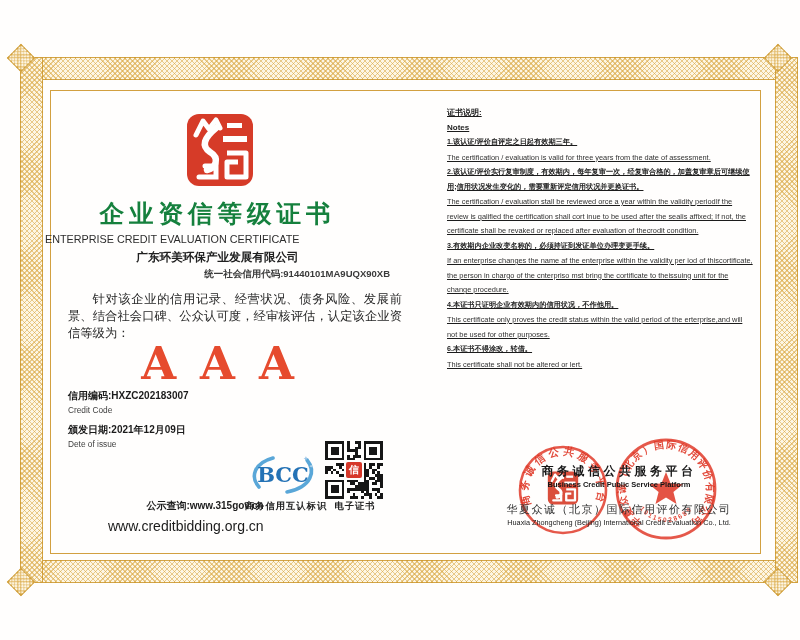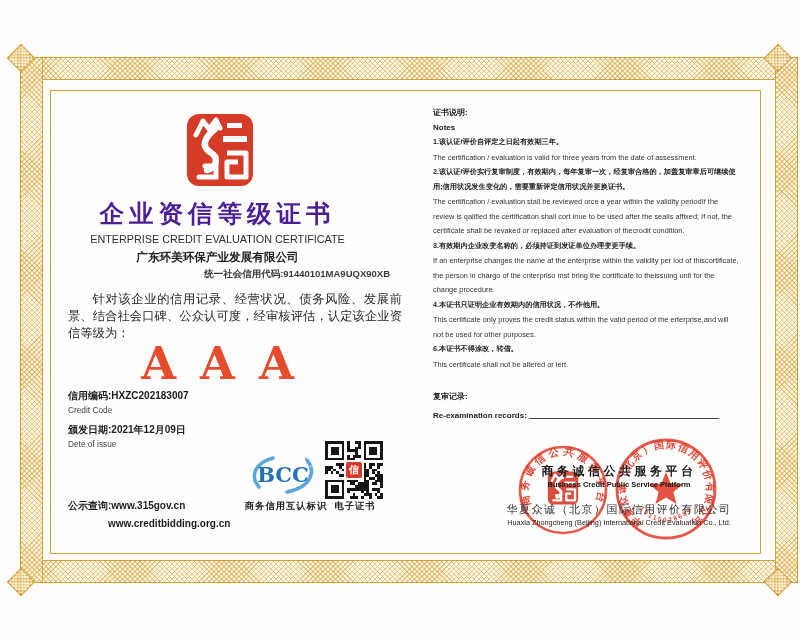--- a/index.html
+++ b/index.html
@@ -23,45 +23,45 @@
       #fdf6e4;
     border:1px solid rgba(203,150,45,.85);}
   .knob.tl{left:11px;top:48px}.knob.tr{left:768px;top:48px}
   .knob.bl{left:11px;top:572px}.knob.br{left:768px;top:572px}
   .inner-line{position:absolute;left:50px;top:90px;width:709px;height:462px;
     border:1.6px solid #d2a040;}
   
   .abs{position:absolute;}
   .logo-seal{left:186px;top:111px;width:68px;height:78px;}
   .title{left:45px;top:197px;width:345px;text-align:center;font-size:24.5px;font-weight:bold;
-    letter-spacing:5px;color:#4c1d95;}
-  .subtitle{left:45px;top:233px;width:345px;text-align:center;font-size:10.8px;color:#2d2d2d;}
+    letter-spacing:5px;color:#15803d;}
+  .subtitle{left:45px;top:233px;width:345px;text-align:left;font-size:10.8px;color:#2d2d2d;}
   .company{left:45px;top:250px;width:345px;text-align:center;font-size:11.6px;font-weight:bold;color:#202020;}
   .ucode{left:45px;top:268px;width:345px;text-align:right;font-size:9.5px;font-weight:bold;color:#3a3a3a;}
   .statement{left:68px;top:291px;width:334px;font-size:12.3px;line-height:17px;color:#262626;
     text-align:justify;text-indent:2em;}
   .rating{left:45px;top:337px;width:345px;text-align:center;
     font-family:"DejaVu Serif","Liberation Serif",serif;font-weight:bold;font-size:45px;
     color:#e64b2e;letter-spacing:24px;text-indent:24px;}
   .field{position:absolute;left:68px;}
-  .field .cn{font-size:10px;font-weight:bold;color:#1b1b1b;}
+  .field .cn{font-size:10px;font-weight:bold;color:#1b1b1b;text-align:right;}
   .field .en{font-size:8.3px;color:#3f3f3f;margin-top:2px;}
   .f-credit{top:389px}.f-issue{top:423px}.f-expiry{top:465px}.f-query{top:499px}
-  .f-query .cn2{font-size:10px;font-weight:bold;color:#1b1b1b;margin:5px 0 0 40px;}
+  .f-query .cn2{font-size:14px;font-weight:normal;color:#1b1b1b;margin:5px 0 0 40px;}
   .bcc-logo{left:249px;top:451px;width:68px;height:46px;}
   .qr{left:325px;top:441px;width:58px;height:58px;}
   .qr svg{position:absolute;left:0;top:0;fill:#161616;}
   .qr-logo{position:absolute;left:21px;top:21px;width:16px;height:16px;background:#d6382a;border-radius:2px;
     color:#fff;font-size:10px;font-weight:bold;display:flex;align-items:center;justify-content:center;}
   .mark-label{position:absolute;top:500px;font-size:9.3px;font-weight:bold;color:#222;
     letter-spacing:1px;text-align:center;}
   .label-bcc{left:238px;width:96px;}
   .label-qr{left:327px;width:56px;}
   
-  .notes{left:433px;top:106px;width:306px;}
+  .notes{left:447px;top:106px;width:306px;text-decoration:underline;}
   .notes .hd{font-size:8px;font-weight:bold;color:#1d1d1d;line-height:14.5px;}
   .notes p{margin:0;}
   .notes .cn{font-size:7.2px;font-weight:bold;color:#242424;line-height:14.5px;margin-top:0;}
   .notes .en{font-size:7.4px;color:#303030;line-height:14.5px;margin-top:1px;}
   .reexam{position:absolute;left:433px;top:391px;width:306px;}
   .reexam .cn{font-size:8px;font-weight:bold;color:#1d1d1d;}
   .reexam .row{display:flex;margin-top:8px;align-items:flex-end;}
   .reexam .en{font-size:8px;font-weight:bold;color:#1d1d1d;white-space:nowrap;}
   .reexam .line{flex:1;border-bottom:1px solid #4a4a4a;margin:0 20px 1px 2px;height:8px;}
   
@@ -279,27 +279,20 @@
     <p class="cn">2.该认证/评价实行复审制度，有效期内，每年复审一次，经复审合格的，加盖复审章后可继续使用;信用状况发生变化的，需要重新评定信用状况并更换证书。</p>
     <p class="en">The certification / evaluation stall be reviewed orce a year within the validity periodIf the review is qalified the certification shall cort inue to be used after the sealis affixed; If not, the certificate shall be revaked or replaced after evaluation of thecrodit condition.</p>
     <p class="cn">3.有效期内企业改变名称的，必须持证到发证单位办理变更手续。</p>
     <p class="en">If an enterprise changes the name af the enterprise within the validity per iod of thiscortificate, the person in chargo of the cnterpriso mst bring the cortificate to theissuing unit for the change procedure.</p>
     <p class="cn">4.本证书只证明企业有效期内的信用状况，不作他用。</p>
     <p class="en">This certificate only proves the credit status within the valid period of the erterprise,and will not be used for other purposes.</p>
     <p class="cn">6.本证书不得涂改，转借。</p>
     <p class="en">This certificate shall not be altered or lert.</p>
   </div>
 
-  <div class="reexam">
-    <div class="cn">复审记录:</div>
-    <div class="row">
-      <span class="en">Re-examination records:</span>
-      <span class="line"></span>
-    </div>
-  </div>
 
   <div class="abs seals">
     <svg class="seal1" width="92" height="92" viewBox="0 0 92 92">
       <circle cx="46" cy="46" r="43" fill="none" stroke="#e03b2a" stroke-width="2.6" opacity="0.85"></circle>
       <path id="ring1path" d="M 45.9,81 A 35,35 0 1 1 46.1,81" fill="none"></path>
       <text font-size="10.5" font-weight="bold" fill="#df3726" letter-spacing="3.5" opacity="0.9">
         <textPath href="#ring1path" xlink:href="#ring1path" startOffset="50%" text-anchor="middle">商务诚信公共服务平台</textPath>
       </text>
     </svg>
     <div class="xin-mini">

